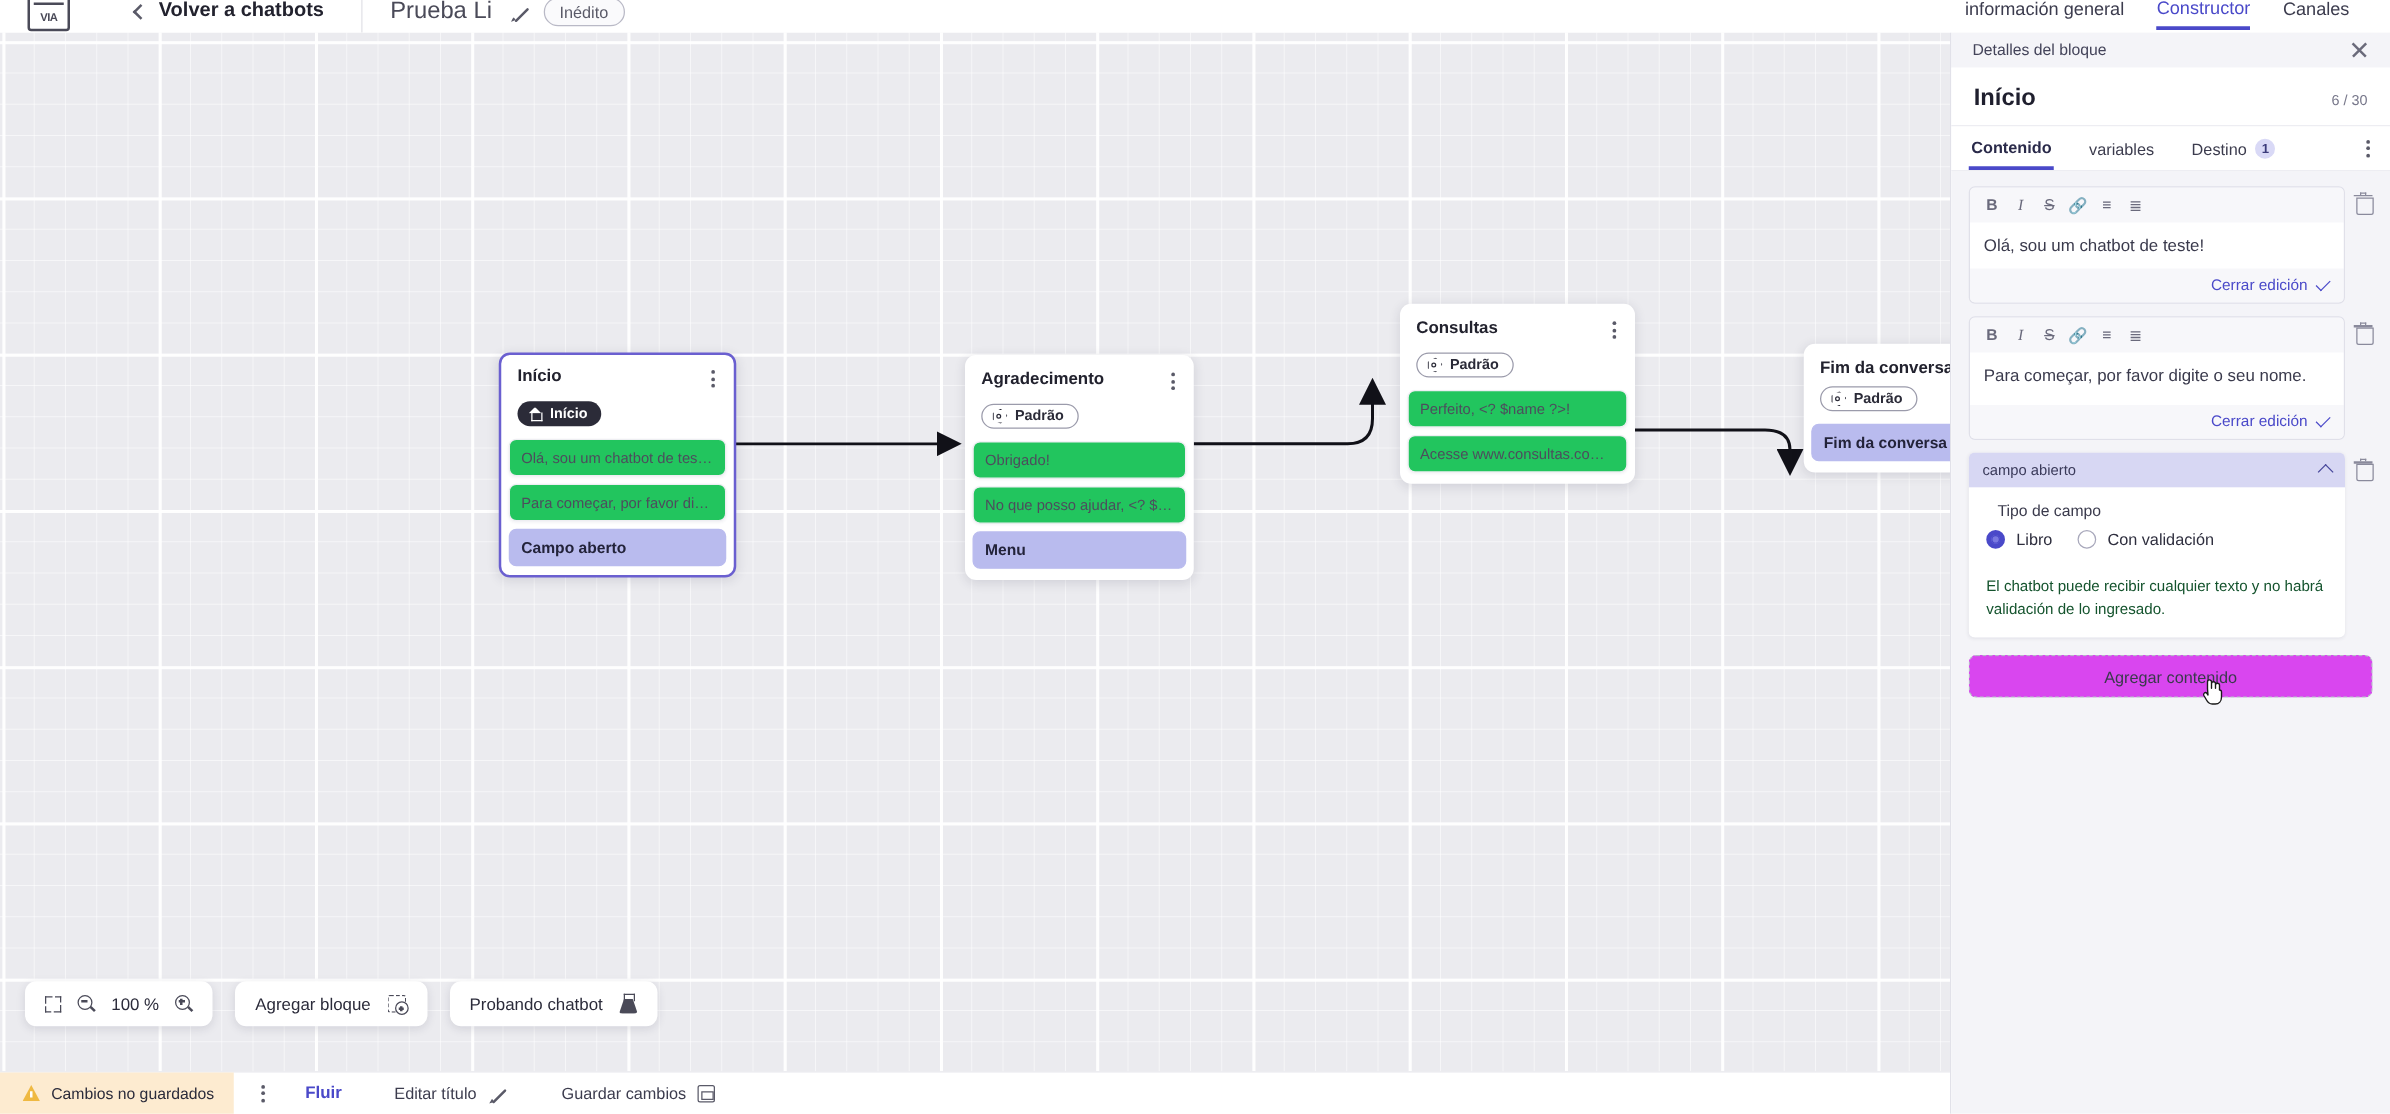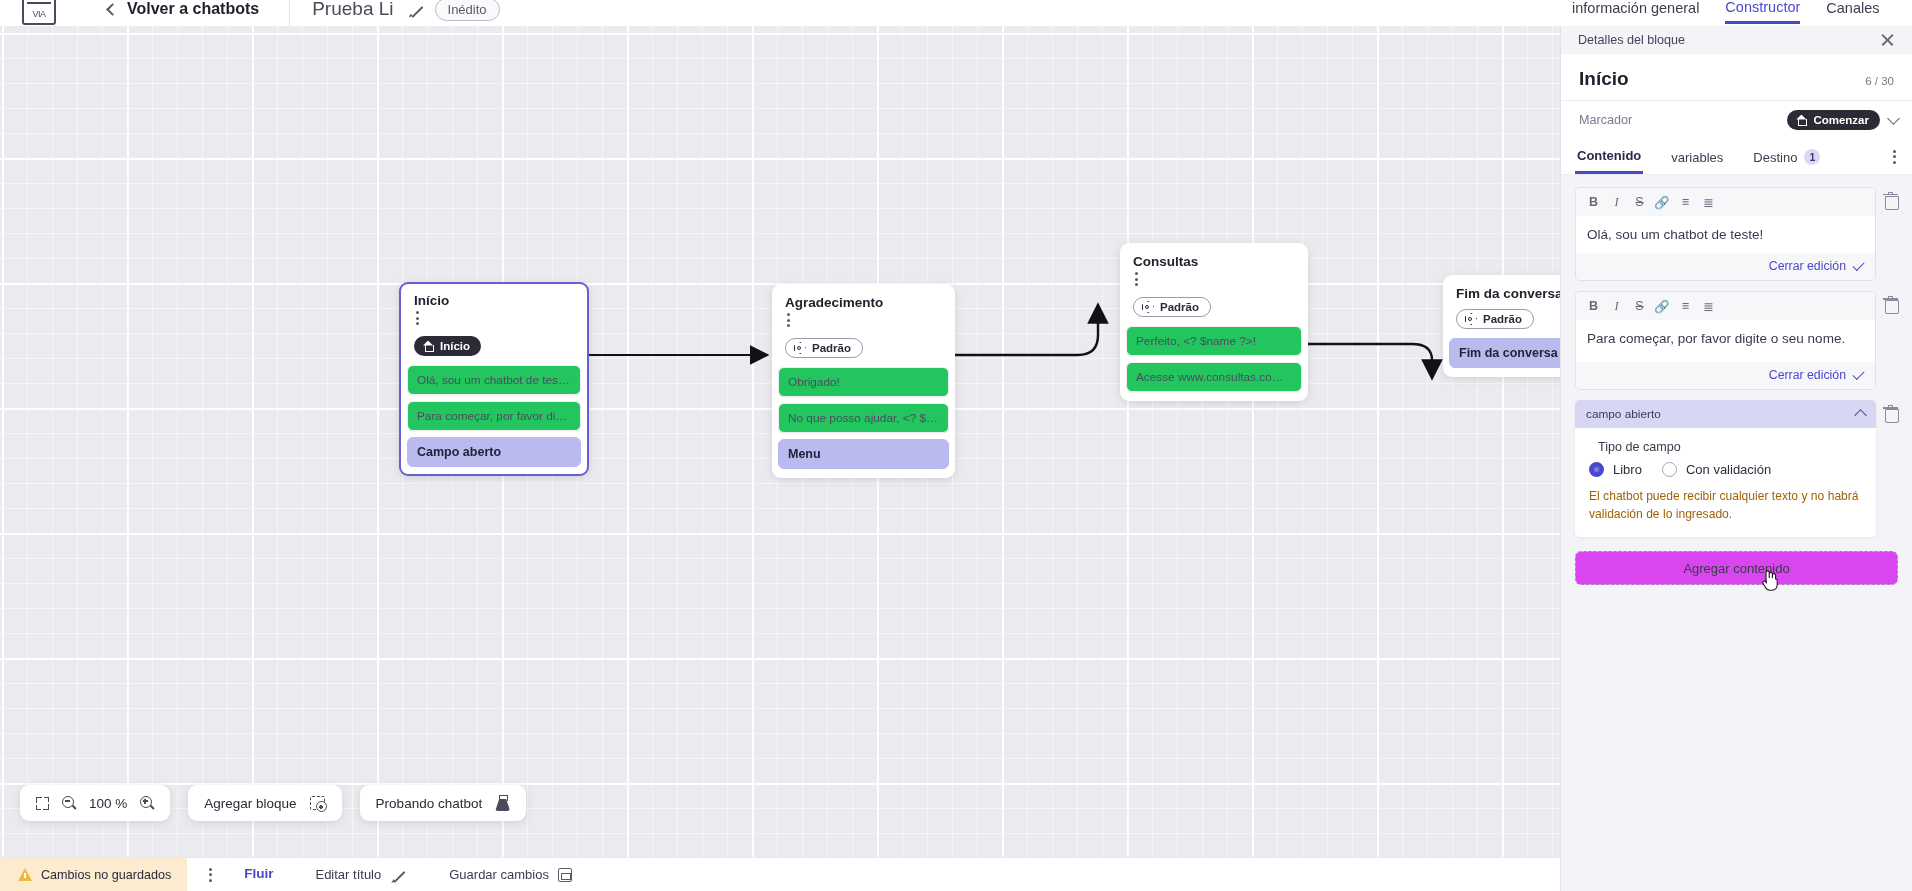--- a/index.html
+++ b/index.html
@@ -20,21 +20,21 @@
   }
   .logo-box {
     width: 34px; height: 30px; margin-left: 22px; margin-top: -6px;
     border: 2px solid #4a4a58; border-radius: 3px;
     display: flex; align-items: flex-end; justify-content: center;
     position: relative; background:#fff;
   }
   .logo-box::before {
     content:""; position:absolute; top:5px; left:3px; right:3px; height:2px; background:#4a4a58;
   }
-  .logo-box span { font-size: 9px; font-weight: 400; letter-spacing: -0.5px; color:#4a4a58; line-height:1; margin-bottom:4px;}
+  .logo-box span { font-size: 9px; font-weight: 700; letter-spacing: -0.5px; color:#4a4a58; line-height:1; margin-bottom:4px;}
   .back-link {
     display: flex; align-items: center; gap: 10px;
     margin-left: 52px; cursor: pointer; margin-top: -8px;
   }
   .chev-left {
     width: 9px; height: 9px; border-left: 2px solid #5a5a68; border-bottom: 2px solid #5a5a68;
     transform: rotate(45deg);
   }
   .back-link .lbl { font-size: 16px; font-weight: 700; color: #22222e; }
   .vdiv { width:1px; height:26px; background:#e2e2e8; margin-left: 30px; }
@@ -81,21 +81,21 @@
   }
   .edges { position:absolute; inset:0; pointer-events:none; }
 
   
   .node {
     position:absolute; background:#ffffff; border-radius:9px;
     box-shadow: 0 2px 9px rgba(40,40,70,0.14);
     padding: 9px 0 9px 0; width:190px;
   }
   .node.selected { border:2px solid #6a5fd0; padding:7px 0 7px 0; }
-  .node-hd { display:flex; align-items:flex-start; justify-content:space-between; padding: 2px 13px 0 13px; flex-direction: column;}
+  .node-hd { display:flex; align-items:flex-start; justify-content:space-between; padding: 2px 13px 0 13px;}
   .node-title { font-size:13.5px; font-weight:700; color:#22222e; }
   .kebab { display:flex; flex-direction:column; gap:2.5px; align-items:center; padding:3px 2px; cursor:pointer;}
   .kebab i { width:3px; height:3px; border-radius:50%; background:#5a5a68; display:block;}
   .badge-row { padding: 8px 13px 0 13px; }
   .badge-dark {
     display:inline-flex; align-items:center; gap:6px; background:#2b2b38; color:#fff;
     border-radius:13px; padding:4px 11px 4px 8px; font-size:11.5px; font-weight:700;
   }
   .badge-out {
     display:inline-flex; align-items:center; gap:6px; border:1px solid #9b9bab;
@@ -247,21 +247,21 @@
 
   .field-card{flex:1;border-radius:5px;overflow:hidden;box-shadow:0 1px 3px rgba(40,40,70,0.08);}
   .fc-hd{background:#d7d7f3;display:flex;align-items:center;justify-content:space-between;
     padding:7px 11px;font-size:11.8px;color:#3a3a5a;cursor:pointer;}
   .fc-body{background:#ffffff;padding:12px 14px 14px 14px;}
   .fc-lbl{font-size:12.6px;color:#3a3a4c;margin-left:9px;}
   .radios{display:flex;align-items:center;gap:20px;margin-top:8px;}
   .radio{display:flex;align-items:center;gap:9px;cursor:pointer;font-size:13px;color:#2e2e3e;}
   .rdot{width:15px;height:15px;border-radius:50%;border:1.6px solid #a8a8bb;background:#fff;}
   .rdot.on{border:4px solid #4a49c9;background:#7a79e0;box-shadow:0 0 0 1px #4a49c9 inset;}
-  .fc-help{margin-top:11px;font-size:12.1px;color:#a16207;line-height:1.45;}
+  .fc-help{margin-top:22px;font-size:12.1px;color:#14532d;line-height:1.45;}
 
   .add-content{
     margin:14px 0 0 0; border:1.6px dashed #b6b6c8; border-radius:6px; background:#d946ef;
     height:34px; display:flex; align-items:center; justify-content:center;
     font-size:13px; color:#3a3a4c; cursor:pointer; position:relative;
   }
   .cursor-hand{
     position:absolute; left:186px; top:17px; width:17px; height:22px; pointer-events:none;
   }
 </style>
@@ -440,30 +440,20 @@
       <span>Detalles del bloque</span>
       <span class="ic-close"></span>
     </div>
 
     <div class="panel-body">
       <div class="blk-title-row">
         <span class="blk-title">Início</span>
         <span class="blk-count">6 / 30</span>
       </div>
 
-      <div class="marker-row">
-        <span class="marker-lbl">Marcador</span>
-        <span class="marker-right">
-          <span class="badge-dark">
-            <span class="ico-home"></span>
-            <span>Comenzar</span>
-          </span>
-          <span class="chev-down"></span>
-        </span>
-      </div>
 
       <div class="ptabs">
         <div class="ptab active">
           <span>Contenido</span>
         </div>
         <div class="ptab">
           <span>variables</span>
         </div>
         <div class="ptab">
           <span>Destino</span>

